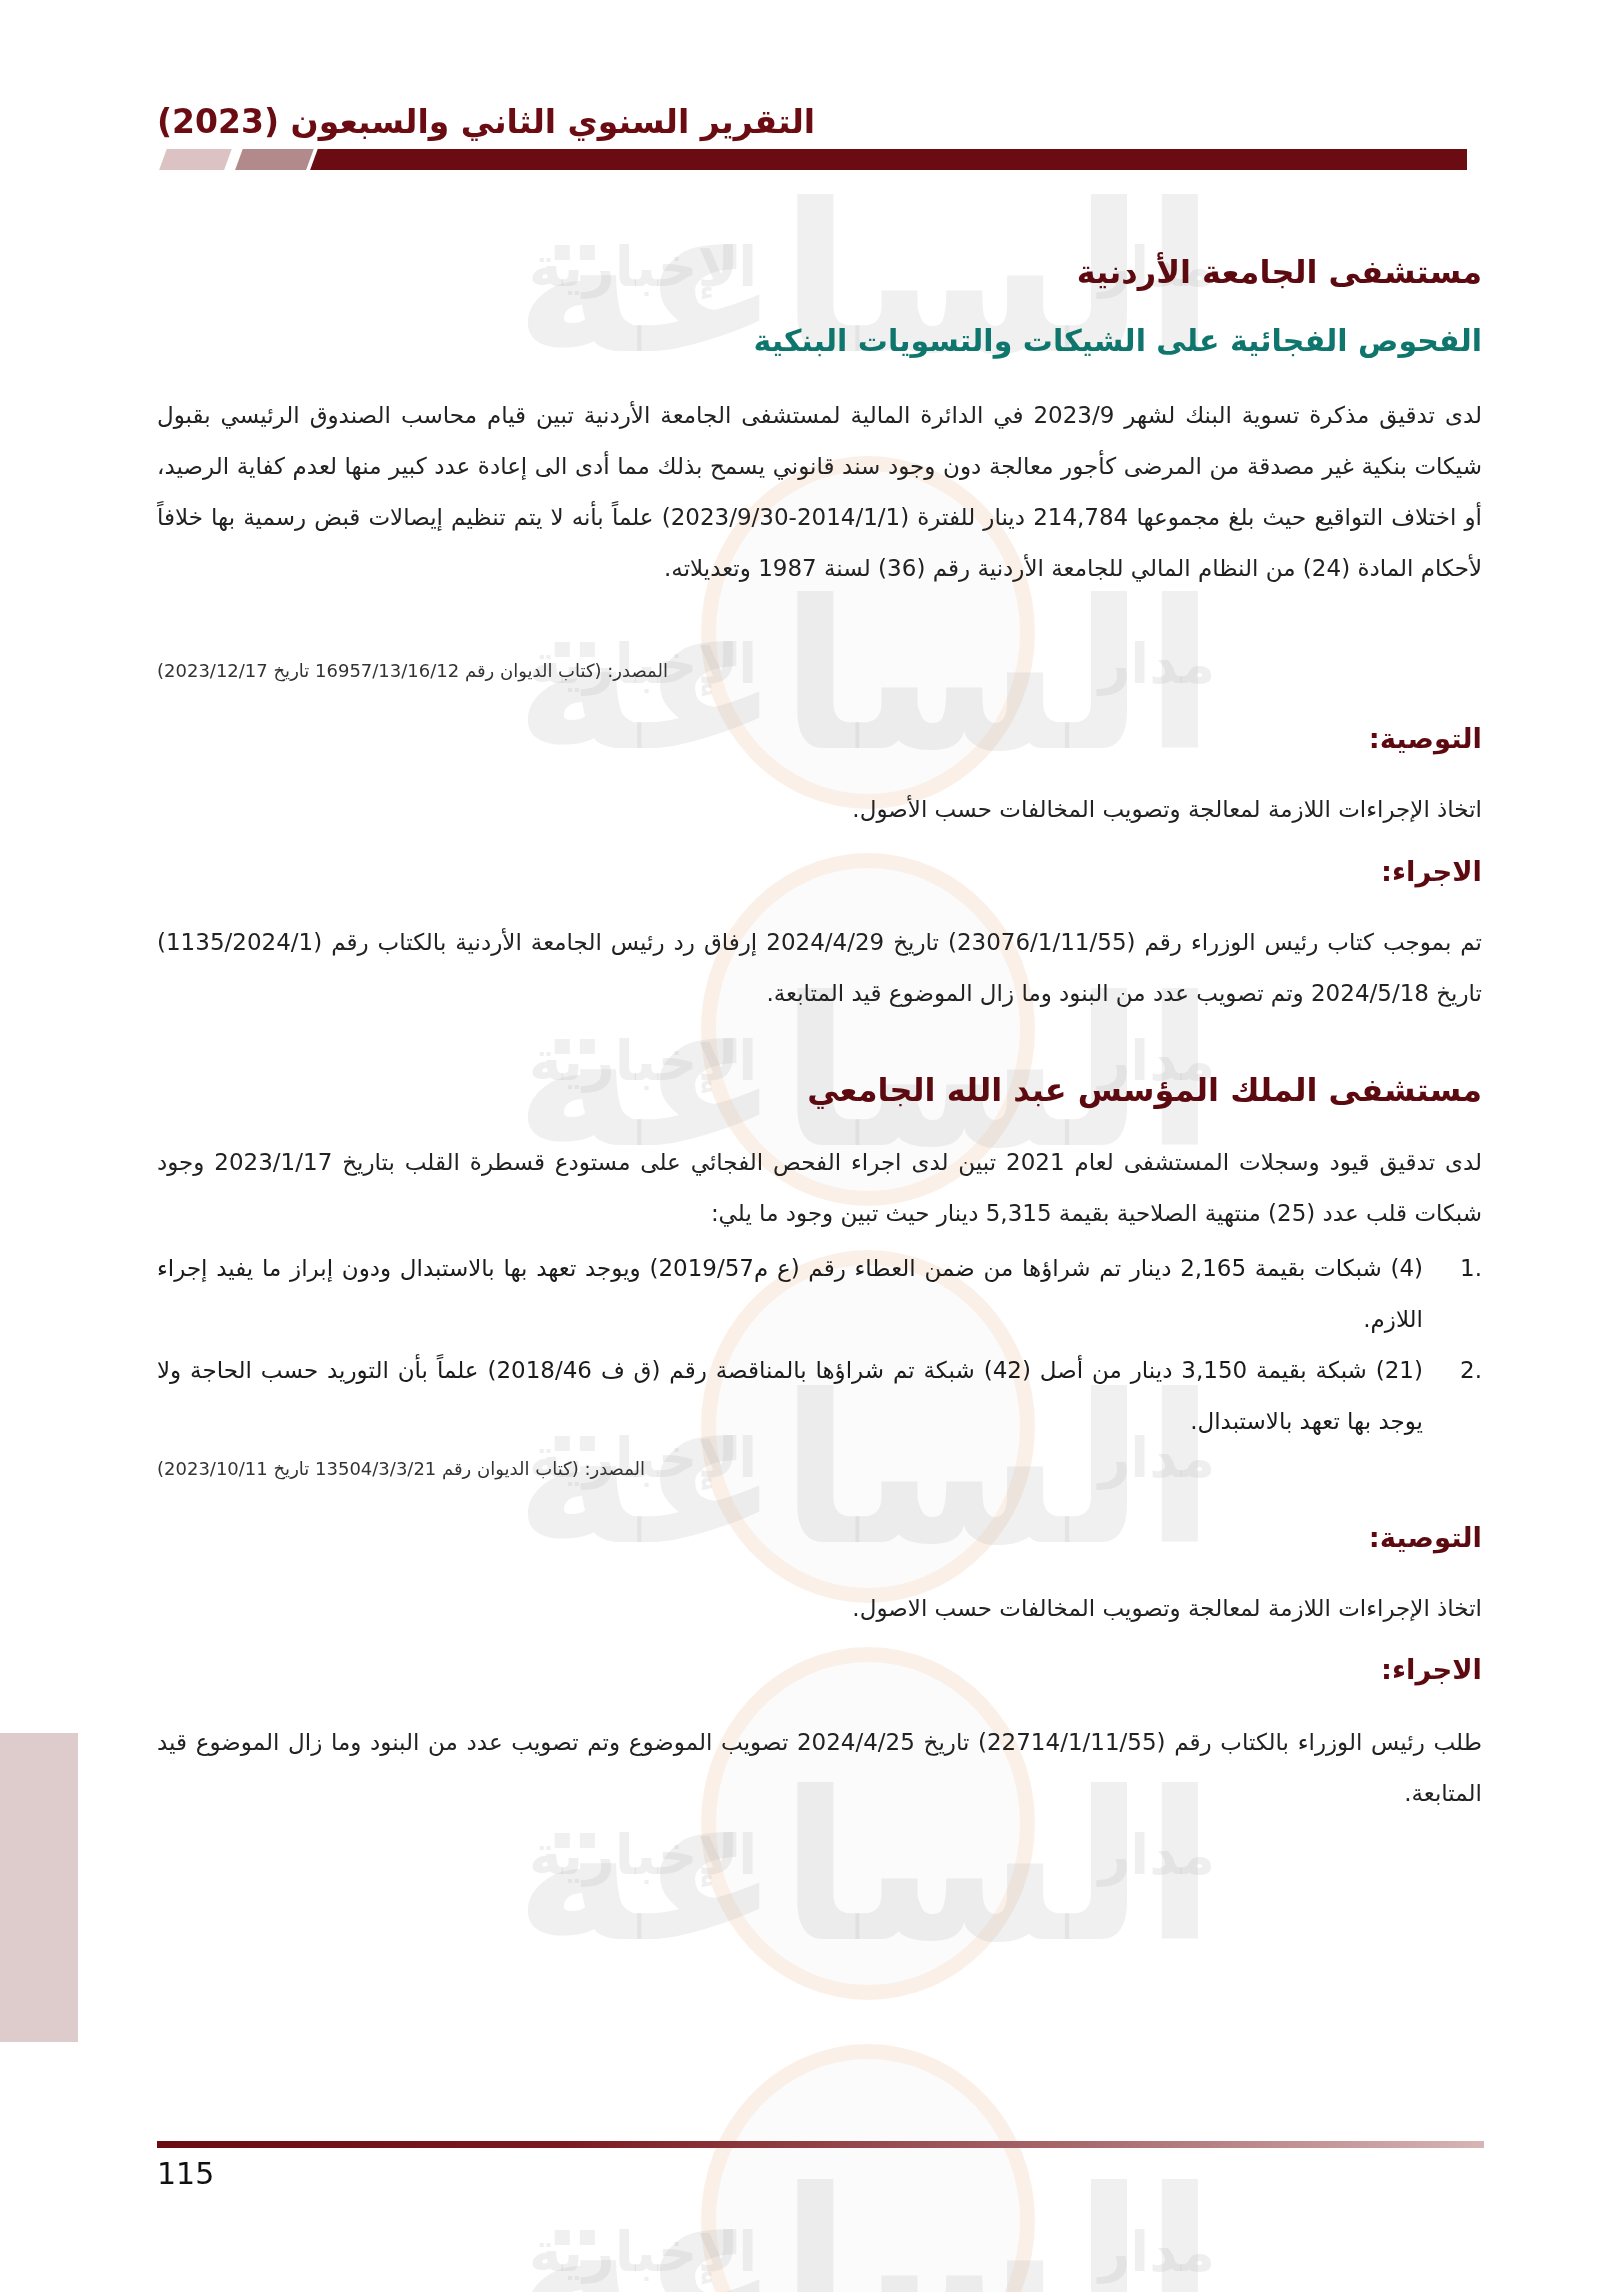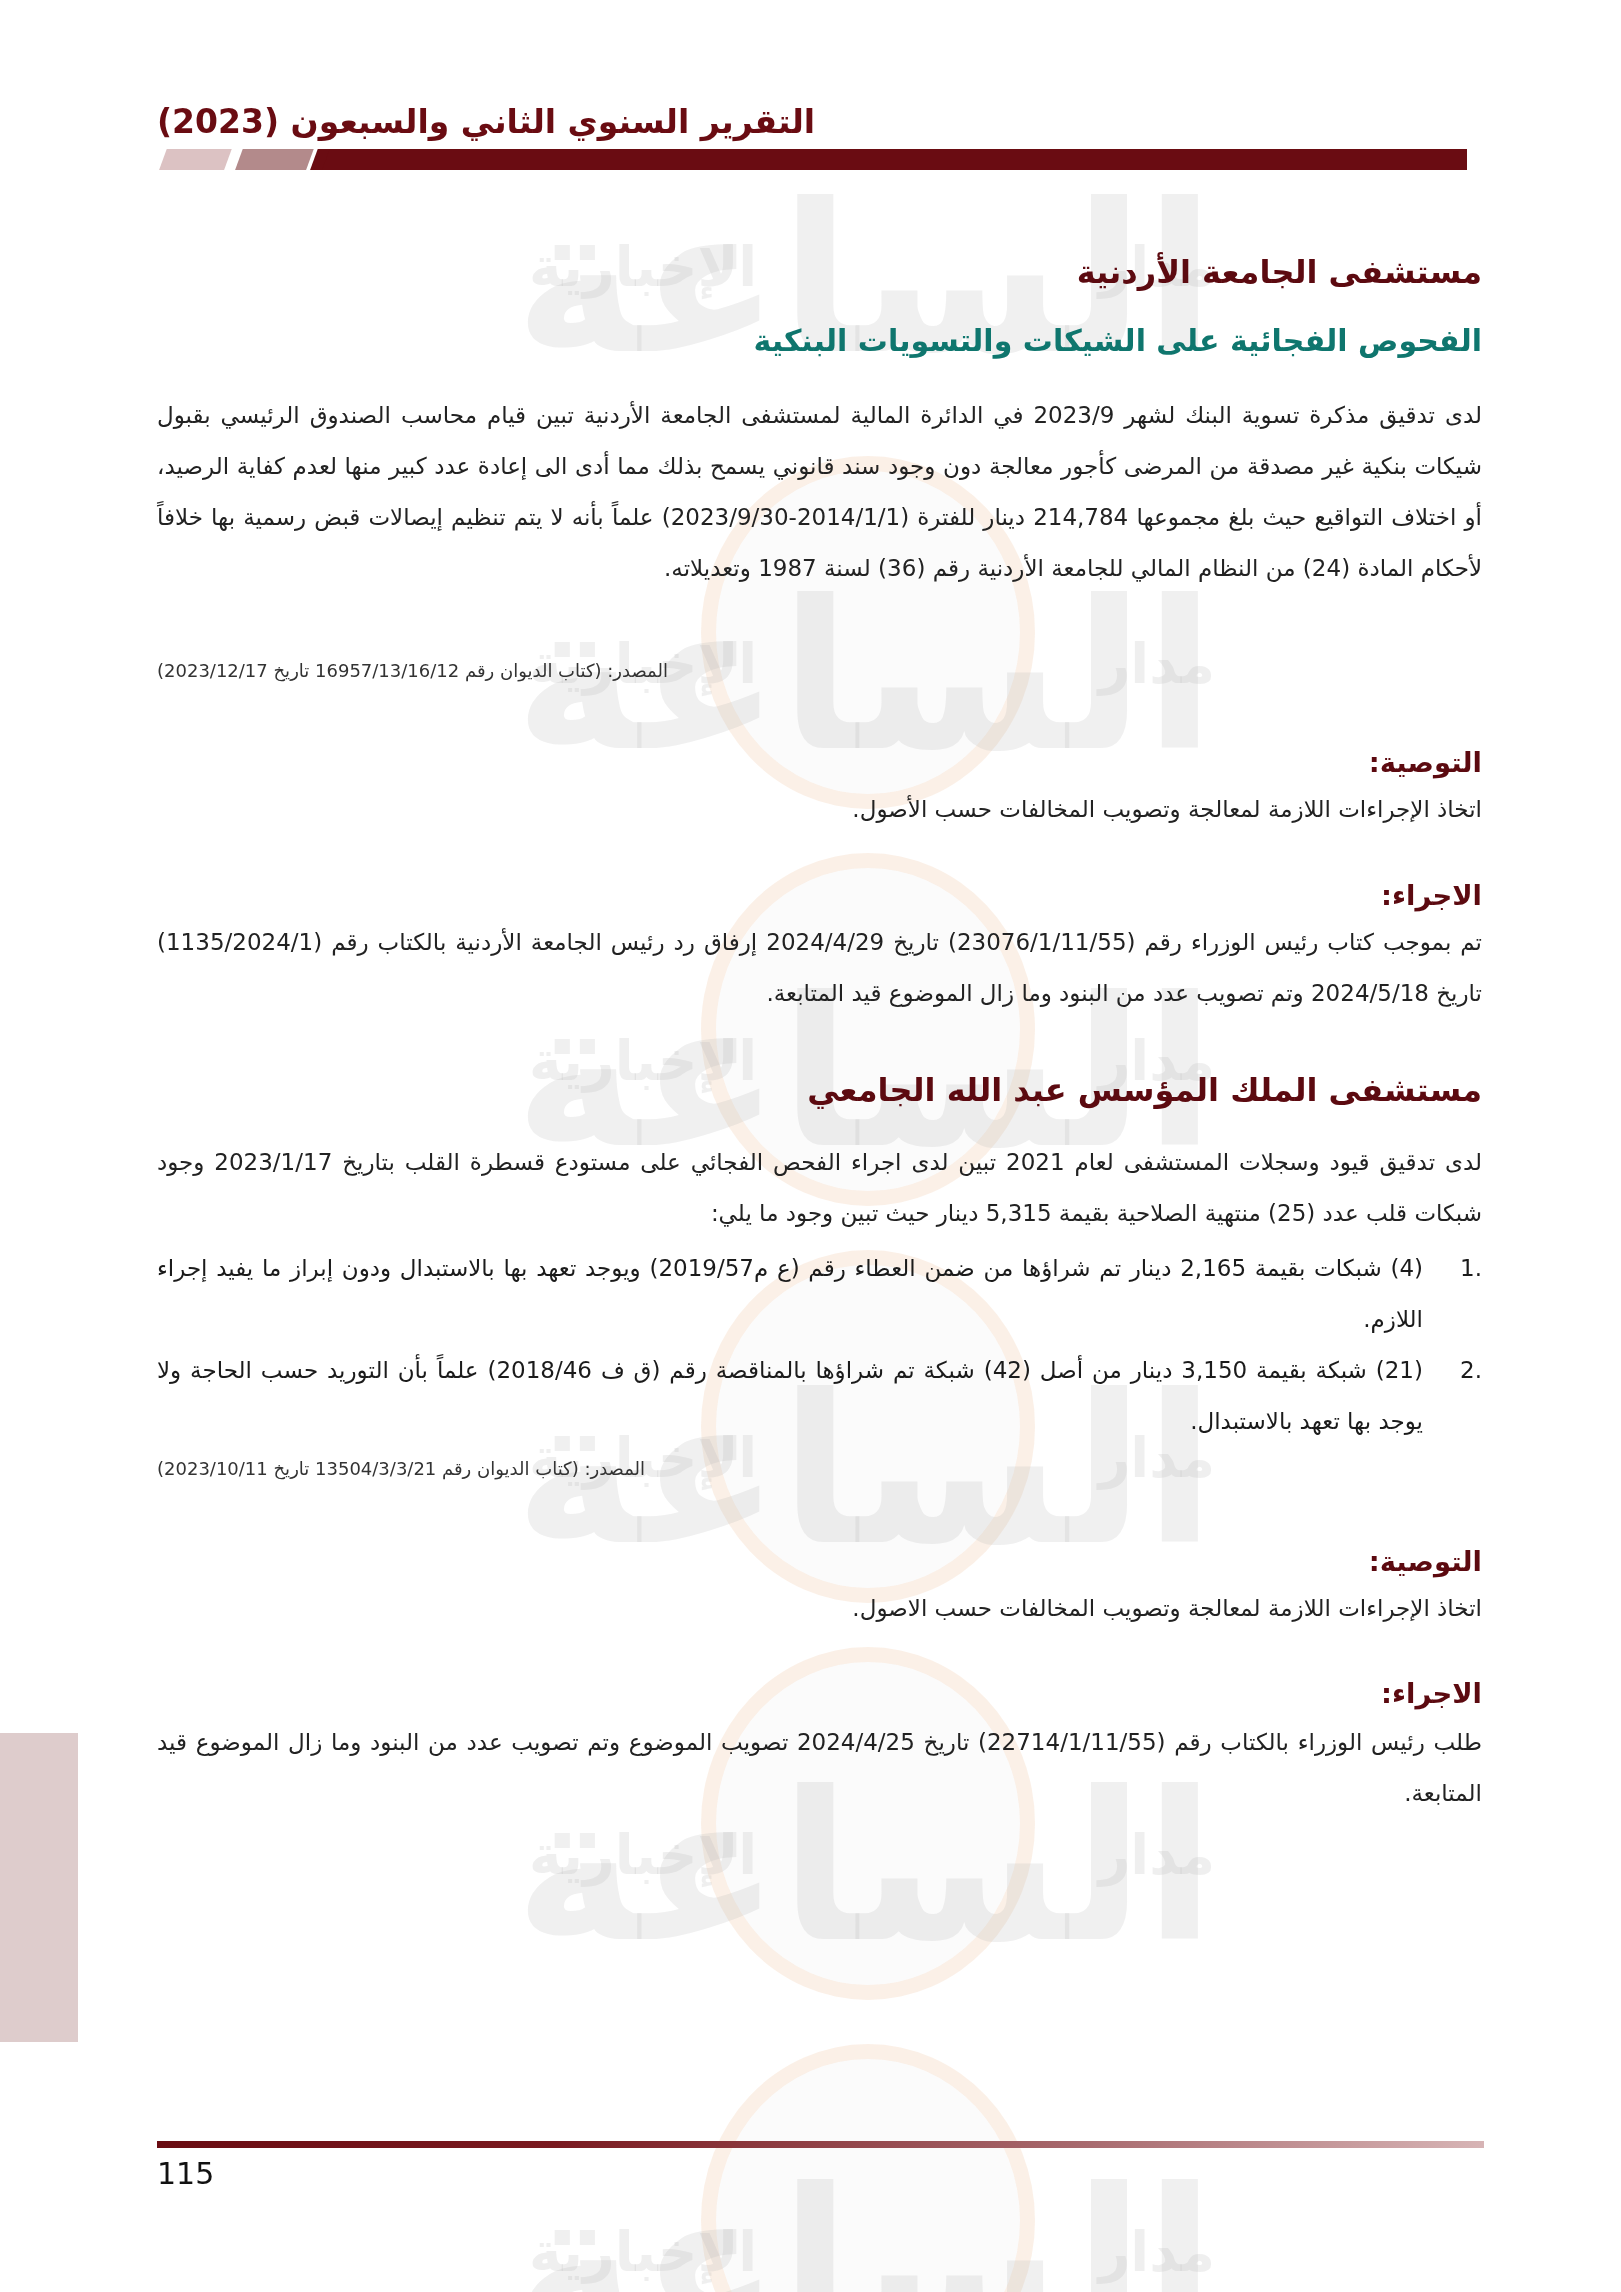--- a/index.html
+++ b/index.html
@@ -33,21 +33,21 @@
   }
   .stripe { position:absolute; top:149px; height:20.6px; transform:skewX(-20deg); z-index:2; }
   .s1 { left:163px; width:65px; background:#dcc2c3; }
   .s2 { left:239px; width:71px; background:#b38a8b; }
   .s3 { left:320px; width:1147px; background:#6a0c12; transform:none; }
   .s3:before { content:""; position:absolute; left:-5.9px; top:0; width:11.8px; height:20.6px; background:#6a0c12; transform:skewX(-20deg); }
 
   .content { position:absolute; left:157px; width:1325px; direction:rtl; text-align:justify; z-index:3; }
   .h1 { font-size:32px; font-weight:bold; color:#5c0a10; }
   .h2 { font-size:30px; font-weight:bold; color:#0f766e; }
-  .h3 { font-size:27.4px; font-weight:bold; color:#5c0a10;margin-top:24px; }
+  .h3 { font-size:27.4px; font-weight:bold; color:#5c0a10; }
   .para { font-size:23px; line-height:51px; color:#222; }
   .source { font-size:18px; color:#333; text-align:left; direction:ltr; }
   .source span { direction:rtl; unicode-bidi:embed; }
   .list-item { position:absolute; font-size:23px; line-height:51px; direction:rtl; }
   .list-num { position:absolute; right:0; width:39px; text-align:right; }
   .list-text { position:absolute; right:59px; left:0; text-align:justify; }
 
   .side-tab { position:absolute; left:0; top:1733px; width:78px; height:309px; background:#decccc; z-index:1; }
   .footer-line {
     position:absolute; left:157px; top:2141px; width:1327px; height:6.9px; z-index:2;

